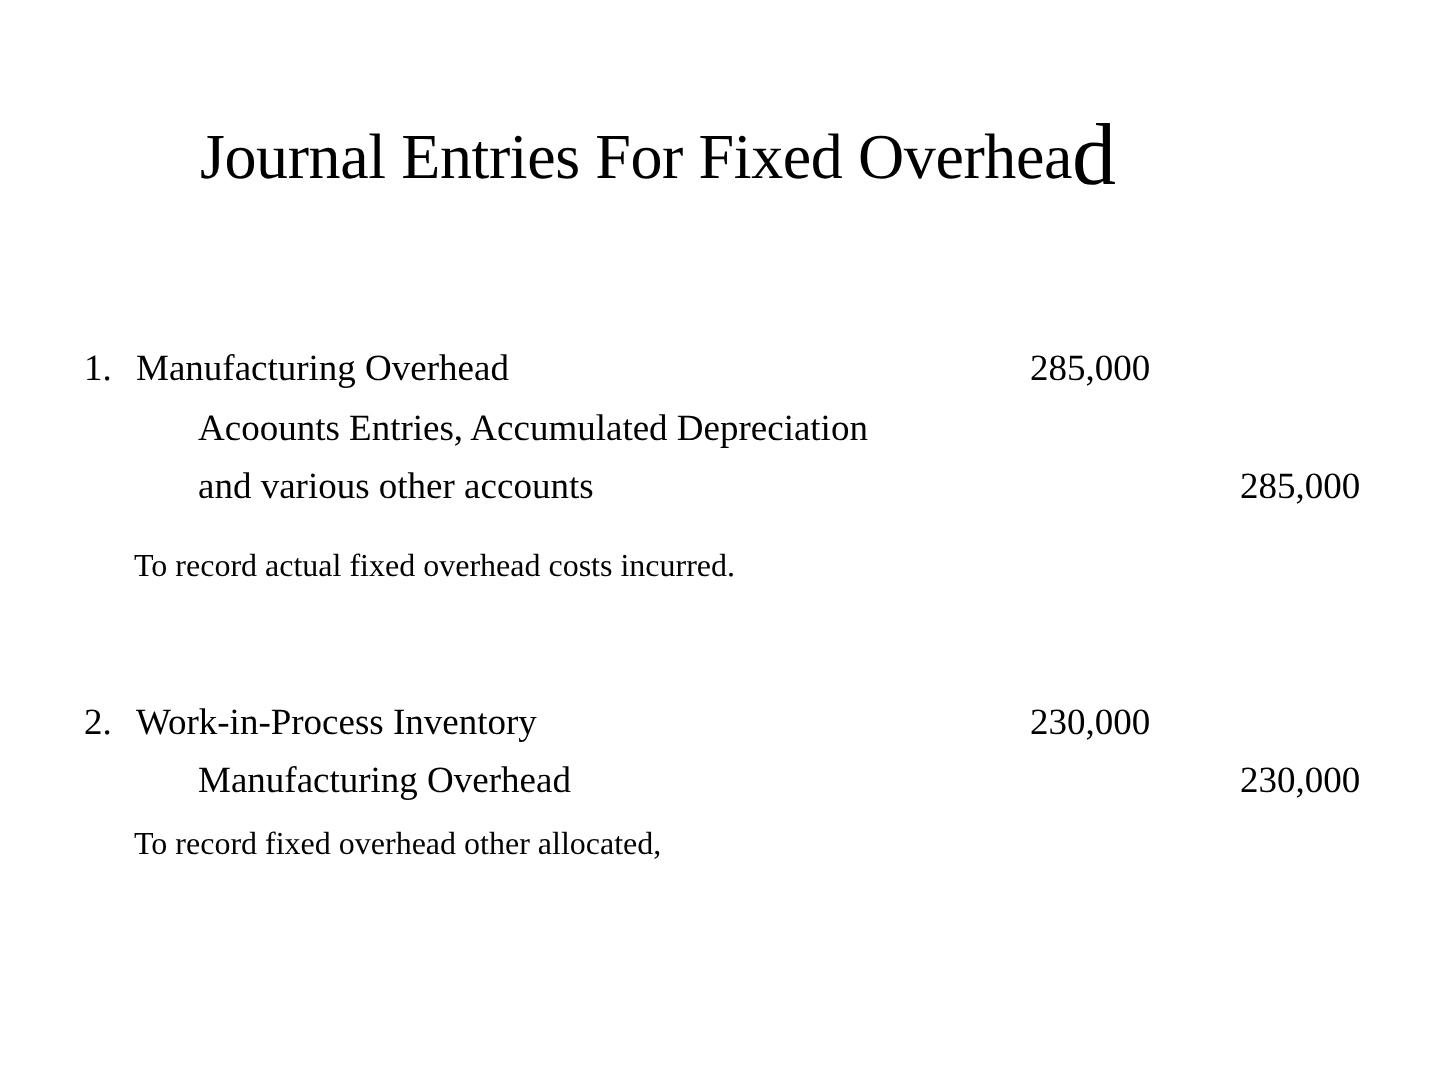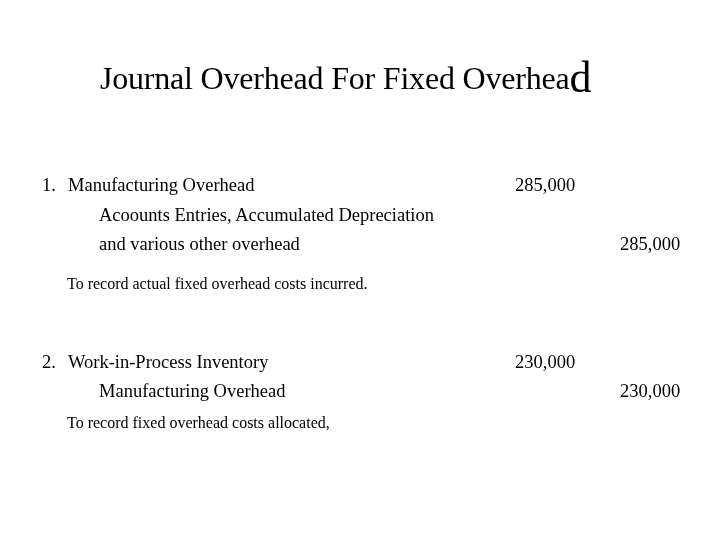--- a/index.html
+++ b/index.html
@@ -29,34 +29,34 @@
       vertical-align: -3px;
     }
     .line { font-size: 18.5px; line-height: 22px; }
     .memo { font-size: 16px; line-height: 28px; }
   </style>
 </head>
 <body>
 
 <div>
 
-  <div class="abs title"><span>Journal Overhead For Fixed Overhea</span><span class="big-d">d</span></div>
+  <div class="abs title"><span>Journal Entries For Fixed Overhea</span><span class="big-d">d</span></div>
 
   <div>
     <span class="abs line" style="left:42px; top:174px;">1.</span>
     <span class="abs line" style="left:68px; top:174px;">Manufacturing Overhead</span>
     <span class="abs line" style="left:515px; top:174px;">285,000</span>
     <span class="abs line" style="left:99px; top:204px;">Acoounts Entries, Accumulated Depreciation</span>
-    <span class="abs line" style="left:99px; top:233px;">and various other overhead</span>
+    <span class="abs line" style="left:99px; top:233px;">and various other accounts</span>
     <span class="abs line" style="left:620px; top:233px;">285,000</span>
     <span class="abs memo" style="left:67px; top:270px;">To record actual fixed overhead costs incurred.</span>
   </div>
 
   <div>
     <span class="abs line" style="left:42px; top:351px;">2.</span>
     <span class="abs line" style="left:68px; top:351px;">Work-in-Process Inventory</span>
     <span class="abs line" style="left:515px; top:351px;">230,000</span>
     <span class="abs line" style="left:99px; top:380px;">Manufacturing Overhead</span>
     <span class="abs line" style="left:620px; top:380px;">230,000</span>
-    <span class="abs memo" style="left:67px; top:409px;">To record fixed overhead costs allocated,</span>
+    <span class="abs memo" style="left:67px; top:409px;">To record fixed overhead other allocated,</span>
   </div>
 
 </div>
 
 </body></html>

